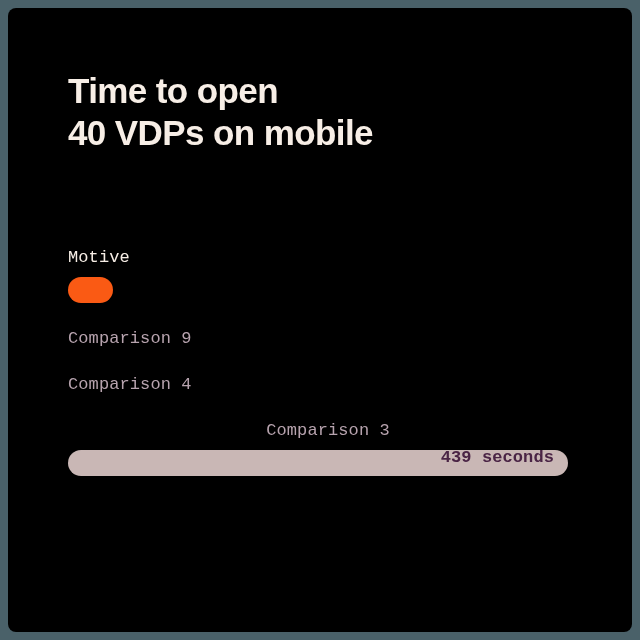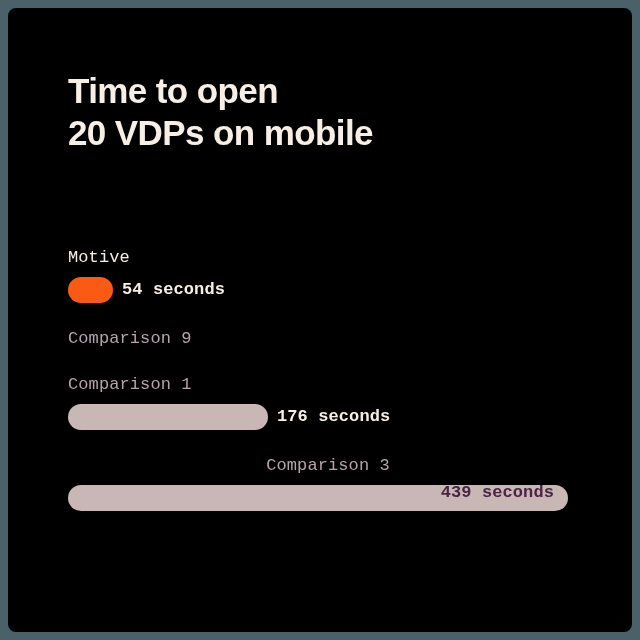--- a/index.html
+++ b/index.html
@@ -114,43 +114,38 @@
     letter-spacing: 0.1px;
   }
 </style>
 </head>
 <body>
 
 <div class="card">
 
   <div class="title">
     <span class="title-line">Time to open</span>
-    <span class="title-line">20 VDPs on mobile</span>
+    <span class="title-line">40 VDPs on mobile</span>
   </div>
 
   <div class="chart">
 
     <div class="bar-group">
       <div class="series-label highlight">Motive</div>
       <div class="bar-row">
         <div class="bar accent" style="width:45px"></div>
-        <div class="value-outside">54 seconds</div>
       </div>
     </div>
 
     <div class="bar-group">
       <div class="series-label">Comparison 9</div>
     </div>
 
     <div class="bar-group">
-      <div class="series-label">Comparison 1</div>
-      <div class="bar-row">
-        <div class="bar" style="width:200px"></div>
-        <div class="value-outside">176 seconds</div>
-      </div>
+      <div class="series-label">Comparison 4</div>
     </div>
 
     <div class="bar-group">
       <div class="series-label">Comparison 3</div>
       <div class="bar-row">
         <div class="bar" style="width:500px">
           <span class="value-inside">439 seconds</span>
         </div>
       </div>
     </div>

